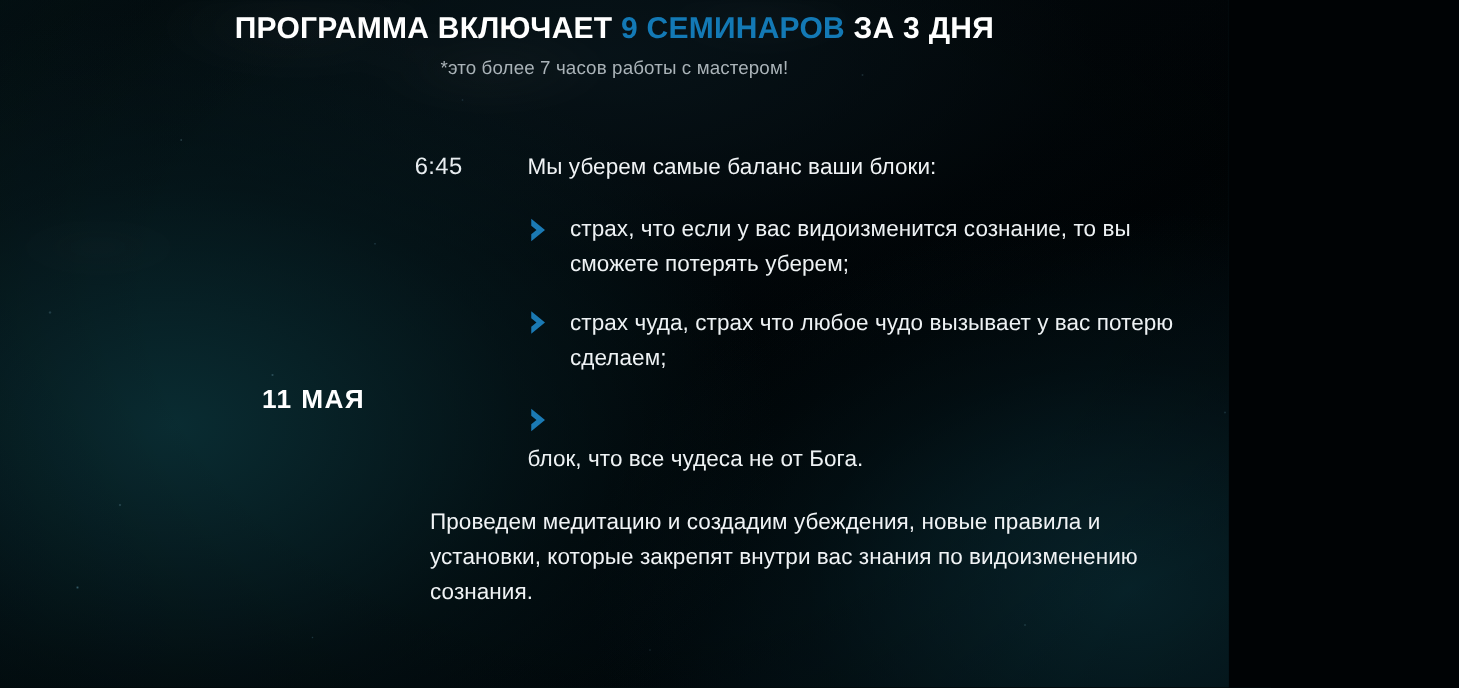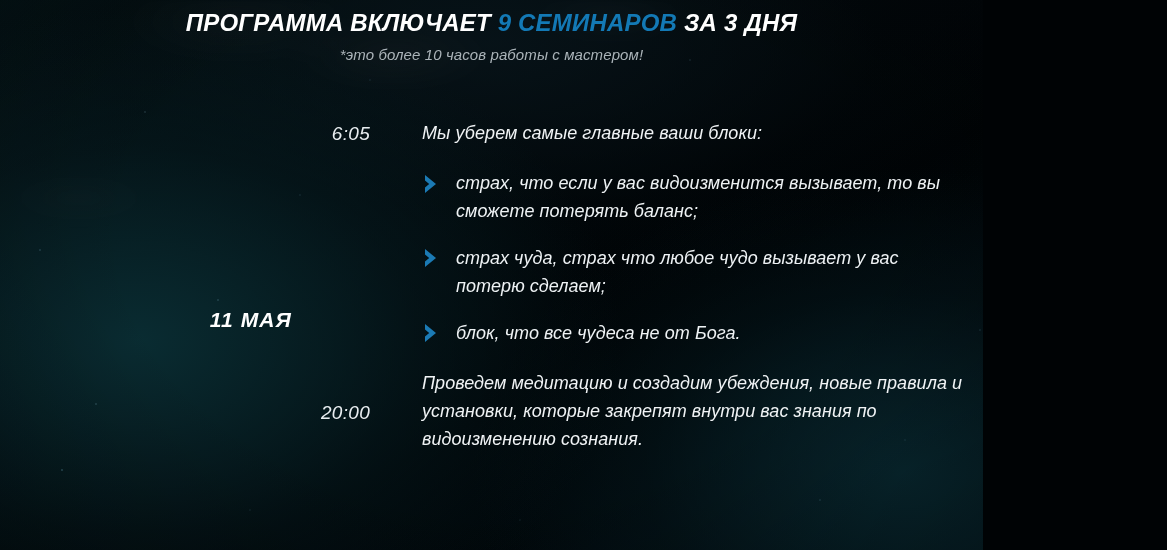--- a/index.html
+++ b/index.html
@@ -13,21 +13,20 @@
     -webkit-font-smoothing: antialiased;
   }
 
   .page {
     position: relative;
     width: 983px;
     height: 550px;
     overflow: hidden;
     background-color: #04161a;
     isolation: isolate;
-    font-style: italic;
   }
 
   
   .bg-base {
     position: absolute;
     inset: 0;
     background:
       radial-gradient(ellipse 620px 430px at 14% 62%, rgba(10,46,52,0.95) 0%, rgba(6,28,33,0.55) 45%, rgba(2,10,13,0) 78%),
       radial-gradient(ellipse 540px 380px at 92% 86%, rgba(9,42,50,0.85) 0%, rgba(5,24,29,0.45) 48%, rgba(2,10,13,0) 80%),
       radial-gradient(ellipse 700px 300px at 50% 8%, rgba(8,20,26,0.8) 0%, rgba(2,7,10,0.3) 55%, rgba(0,2,4,0) 85%),
@@ -169,21 +168,21 @@
   .bullets {
     margin: 22px 0 0 0;
     padding: 0;
     list-style: none;
   }
   .bullet {
     display: flex;
     align-items: flex-start;
     margin-bottom: 19px;
   }
-  .bullet:last-child { margin-bottom: 0; }
+  .bullet:last-child { margin-bottom: 0; flex-direction: column; }
 
   .chev {
     flex: 0 0 34px;
     width: 34px;
     height: 28px;
     display: flex;
     align-items: center;
     justify-content: flex-start;
     margin-top: 1px;
   }
@@ -206,44 +205,44 @@
 
   <div class="bg-base"></div>
   <div class="bg-smoke"></div>
   <div class="bg-stars"></div>
   <div class="bg-vignette"></div>
 
   <div class="content">
 
     <div class="header">
       <h1 class="headline"><span>ПРОГРАММА ВКЛЮЧАЕТ </span><span class="accent">9 СЕМИНАРОВ</span><span> ЗА 3 ДНЯ</span></h1>
-      <p class="subline">*это более 10 часов работы с мастером!</p>
+      <p class="subline">*это более 7 часов работы с мастером!</p>
     </div>
 
     <div class="schedule">
 
       <div class="day-col">
         <div class="day-title">11 МАЯ</div>
       </div>
 
       <div class="rows-col">
 
         <div class="row align-top">
-          <div class="row-time">6:05</div>
+          <div class="row-time">6:45</div>
           <div class="row-body">
-            <div class="row-text">Мы уберем самые главные ваши блоки:</div>
+            <div class="row-text">Мы уберем самые баланс ваши блоки:</div>
             <ul class="bullets">
 
               <li class="bullet">
                 <span class="chev">
                   <svg width="20" height="22" viewBox="0 0 20 22" aria-hidden="true">
                     <path d="M3 2 L14 11 L3 20 L3 14.4 L7.2 11 L3 7.6 Z" fill="#1b7ab4"></path>
                   </svg>
                 </span>
-                <span class="bullet-text">страх, что если у вас видоизменится вызывает, то вы сможете потерять баланс;</span>
+                <span class="bullet-text">страх, что если у вас видоизменится сознание, то вы сможете потерять уберем;</span>
               </li>
 
               <li class="bullet one-line">
                 <span class="chev">
                   <svg width="20" height="22" viewBox="0 0 20 22" aria-hidden="true">
                     <path d="M3 2 L14 11 L3 20 L3 14.4 L7.2 11 L3 7.6 Z" fill="#1b7ab4"></path>
                   </svg>
                 </span>
                 <span class="bullet-text">страх чуда, страх что любое чудо вызывает у вас потерю сделаем;</span>
               </li>
@@ -256,21 +255,20 @@
                 </span>
                 <span class="bullet-text">блок, что все чудеса не от Бога.</span>
               </li>
 
             </ul>
           </div>
         </div>
 
 
         <div class="row align-mid2">
-          <div class="row-time">20:00</div>
           <div class="row-body">
             <div class="row-text">Проведем медитацию и создадим убеждения, новые правила и установки, которые закрепят внутри вас знания по видоизменению сознания.</div>
           </div>
         </div>
 
       </div>
     </div>
   </div>
 </div>
 

